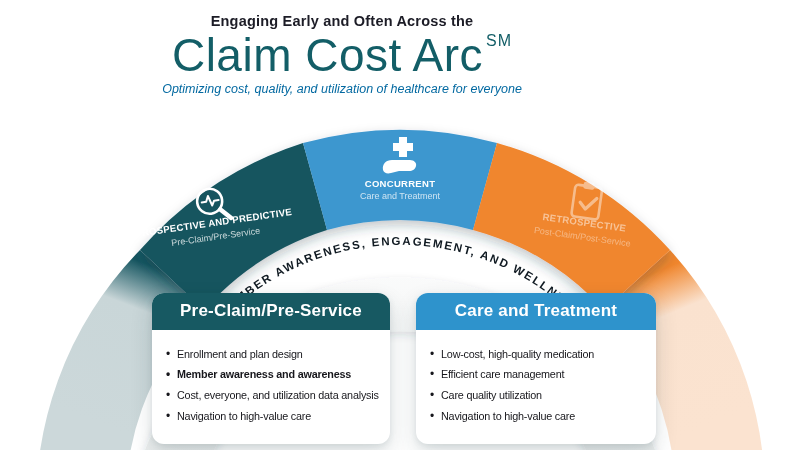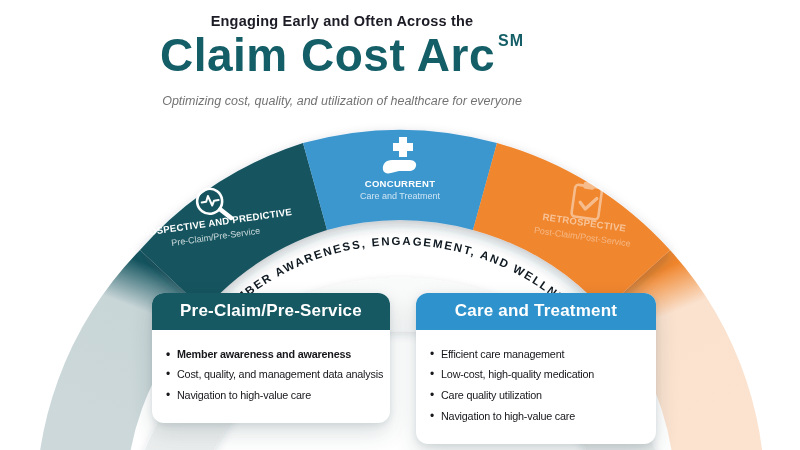--- a/index.html
+++ b/index.html
@@ -3,23 +3,23 @@
 <meta charset="utf-8">
 <style>
   html,body{margin:0;padding:0;}
   body{
     width:800px;height:450px;position:relative;overflow:hidden;
     background:#ffffff;font-family:"Liberation Sans",sans-serif;
   }
   
   .header{position:absolute;top:13px;left:0;width:684px;text-align:center;z-index:5;}
   .eyebrow{font-size:14.5px;font-weight:bold;color:#1c1c26;letter-spacing:.2px;}
-  .title{font-size:46px;font-weight:bold;color:#135e67;line-height:1.0;margin-top:3px;letter-spacing:.5px;}
+  .title{font-size:46px;font-weight:normal;color:#135e67;line-height:1.0;margin-top:3px;letter-spacing:.5px;}
   .title .sm{font-size:16px;letter-spacing:1px;position:relative;top:-25px;margin-left:3px;}
-  .subtitle{font-size:12.5px;font-style:italic;color:#737373;margin-top:16px;}
+  .subtitle{font-size:12.5px;font-style:italic;color:#0369a1;margin-top:4px;}
   
   .arc-svg{position:absolute;left:0;top:0;z-index:1;}
   .seg-title{font-family:"Liberation Sans",sans-serif;font-weight:bold;font-size:9.5px;fill:#ffffff;letter-spacing:.3px;text-anchor:middle;}
   .seg-sub{font-family:"Liberation Sans",sans-serif;font-size:9px;fill:rgba(255,255,255,.75);text-anchor:middle;}
   .faded-title{fill:rgba(255,255,255,.5);}
   .faded-sub{fill:rgba(255,255,255,.4);}
   .curved-text{font-family:"Liberation Sans",sans-serif;font-weight:bold;font-size:11.5px;letter-spacing:1.8px;fill:#101a22;}
   
   .card{position:absolute;top:293px;width:238px;background:#fff;border-radius:12px;
         box-shadow:0 10px 22px rgba(30,60,70,.16),0 2px 6px rgba(30,60,70,.10);z-index:4;overflow:hidden;}
@@ -109,30 +109,31 @@
 
   <text class="curved-text">
     <textPath href="#curveTextPath" startOffset="50%" text-anchor="middle">MEMBER AWARENESS, ENGAGEMENT, AND WELLNESS</textPath>
   </text>
 </svg>
 
 <div class="card card-left">
   <div class="card-header">Pre-Claim/Pre-Service</div>
   <div class="card-body">
     <ul>
+      <li>Enrollment and plan design</li>
       <li class="bold">Member awareness and awareness</li>
-      <li>Cost, quality, and management data analysis</li>
+      <li>Cost, everyone, and utilization data analysis</li>
       <li>Navigation to high-value care</li>
     </ul>
   </div>
 </div>
 
 <div class="card card-right">
   <div class="card-header">Care and Treatment</div>
   <div class="card-body">
     <ul>
+      <li>Low-cost, high-quality medication</li>
       <li>Efficient care management</li>
-      <li>Low-cost, high-quality medication</li>
       <li>Care quality utilization</li>
       <li>Navigation to high-value care</li>
     </ul>
   </div>
 </div>
 
 </body></html>

